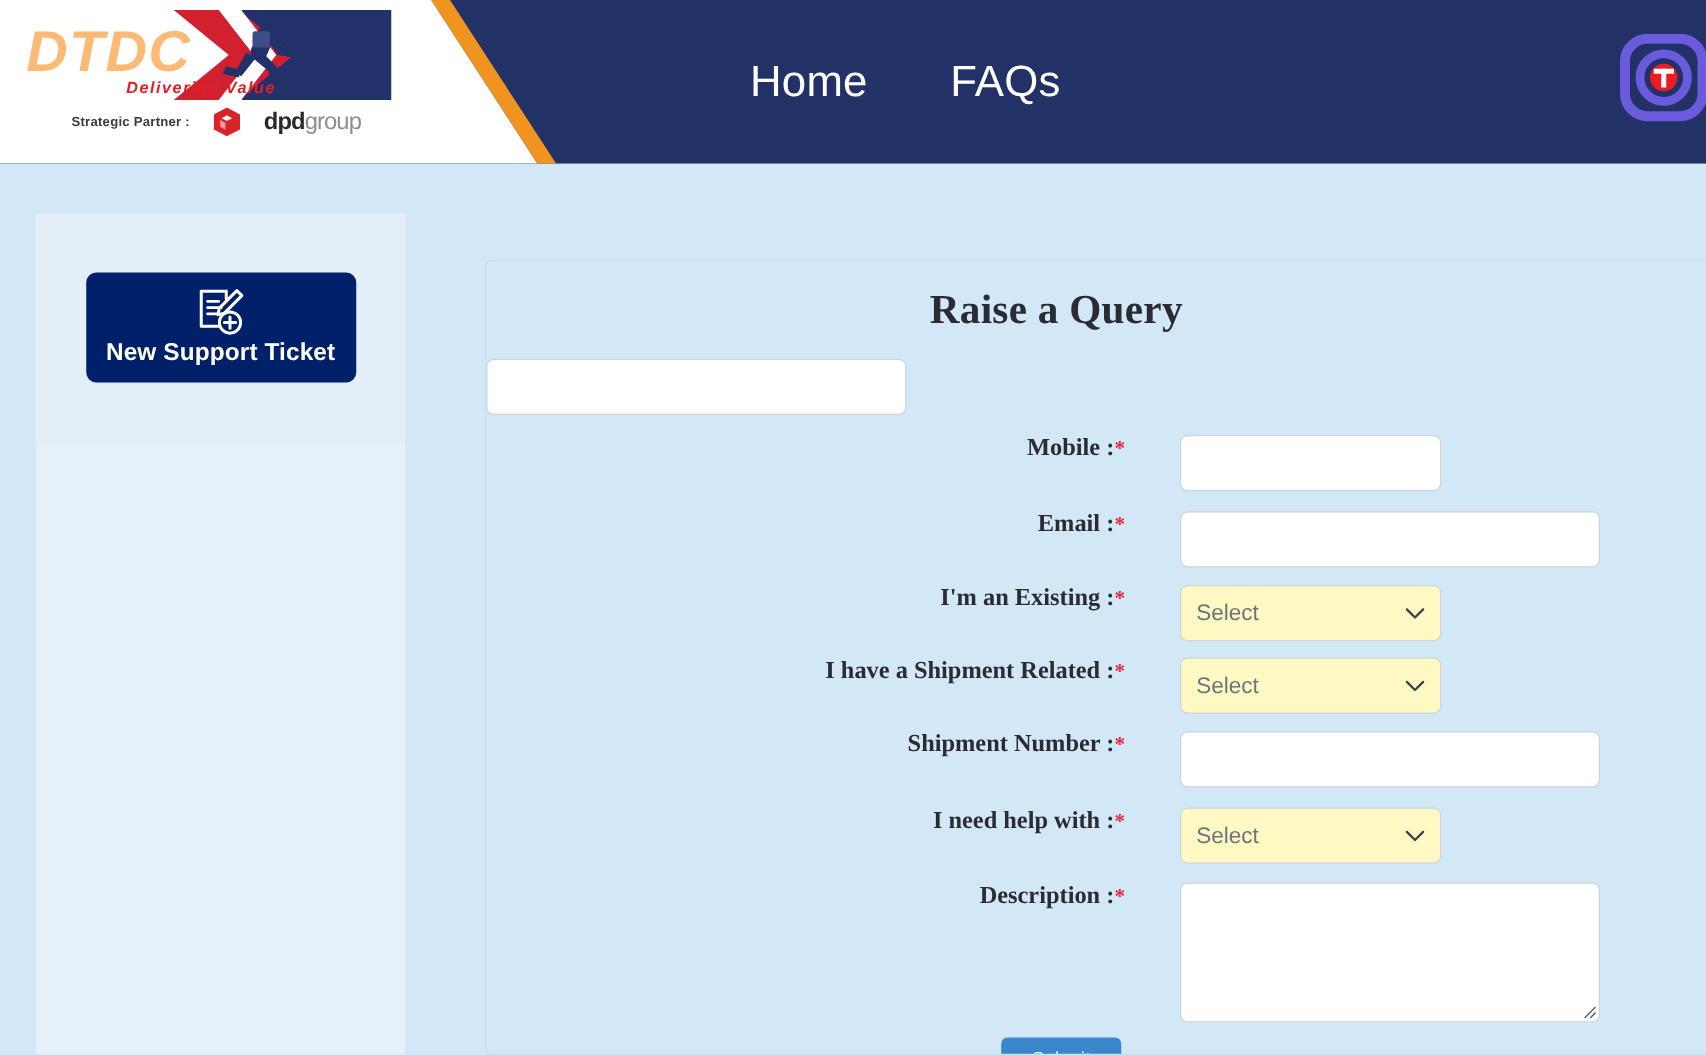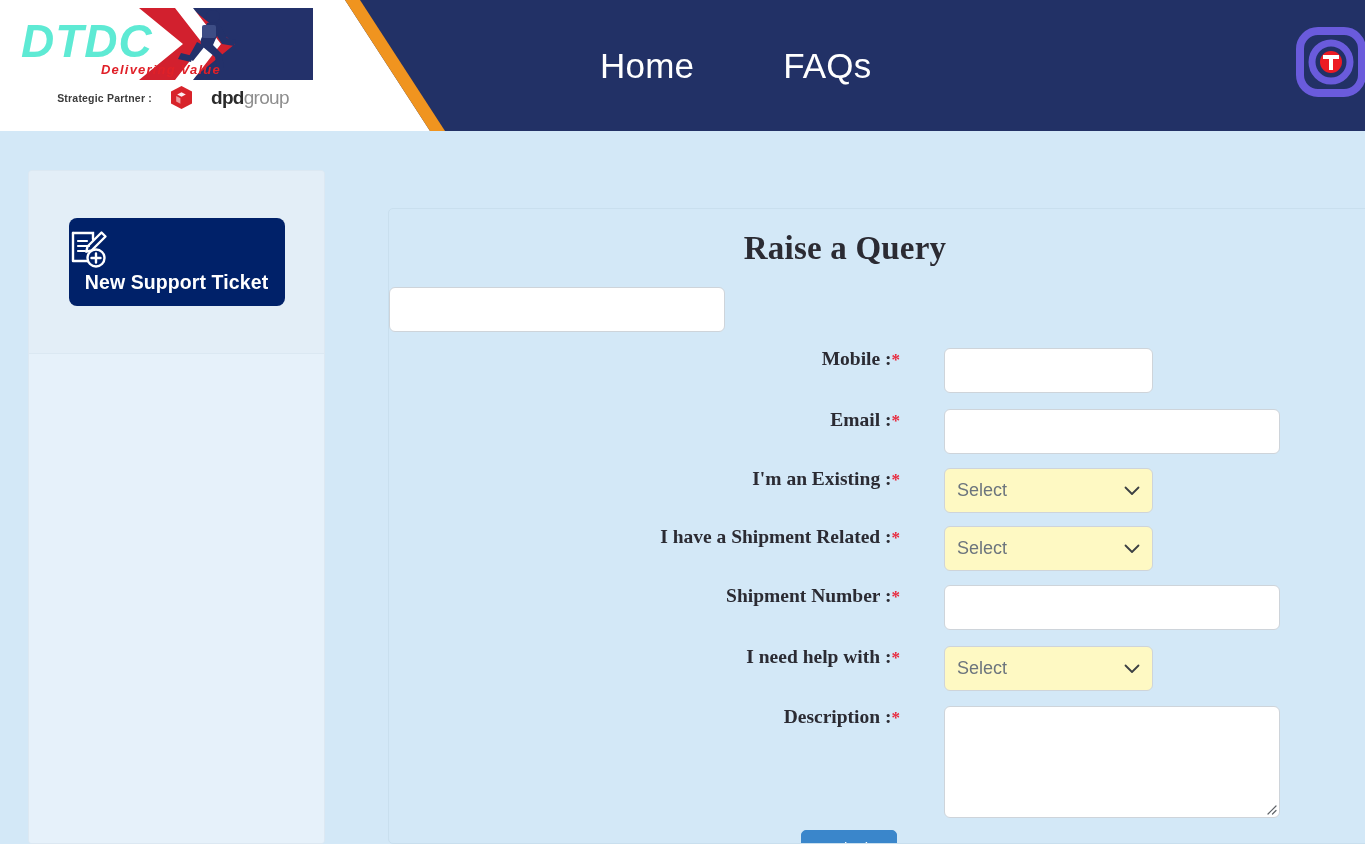--- a/index.html
+++ b/index.html
@@ -67,21 +67,21 @@
     clip-path: polygon(0 0, 18px 0, 46px 36px, 18px 72px, 0 72px, 28px 36px);
   }
   .dtdc-word {
     position: absolute;
     left: 8px; top: 12px;
     font-family: "Liberation Sans", sans-serif;
     font-weight: bold;
     font-style: italic;
     font-size: 46px;
     letter-spacing: 1px;
-    color: #5eead4;
+    color: #fdba74;
     line-height: 46px;
   }
   .dtdc-tagline {
     position: absolute;
     left: 88px; top: 56px;
     font-family: "Liberation Sans", sans-serif;
     font-weight: bold;
     font-style: italic;
     font-size: 13px;
     letter-spacing: 1.2px;
@@ -114,21 +114,21 @@
     letter-spacing: -0.7px;
   }
   .dpd-word .grp { color: #8e8e8e; font-weight: normal; }
 
   .nav {
     position: absolute;
     left: 600px; top: 0;
     height: 131px;
     display: flex;
     align-items: center;
-    gap: 89px;
+    gap: 66px;
   }
   .nav-link {
     color: #ffffff;
     font-size: 35px;
     font-weight: normal;
     text-decoration: none;
     letter-spacing: 0.2px;
     cursor: pointer;
   }
 
@@ -193,20 +193,21 @@
     background: #e6f1fa;
   }
   .new-ticket-btn {
     width: 216px; height: 88px;
     background: #002169;
     border: none;
     border-radius: 8px;
     color: #ffffff;
     display: flex;
     flex-direction: column;
+    align-items: center;
     justify-content: center;
     gap: 3px;
     cursor: pointer;
     padding: 0;
   }
   .ticket-icon { width: 40px; height: 38px; }
   .new-ticket-label {
     font-size: 19.5px;
     font-weight: bold;
     letter-spacing: 0.1px;

